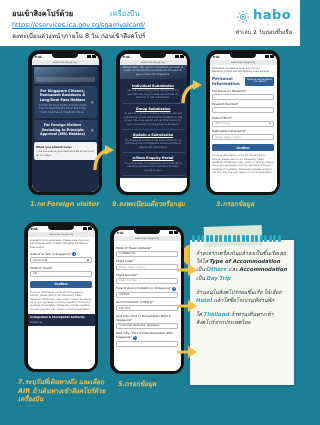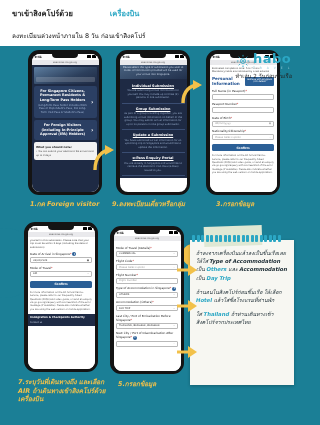--- a/index.html
+++ b/index.html
@@ -18,35 +18,35 @@
   .hdr-title-row {
     position: absolute; left: 12px; top: 7px;
     display: flex; align-items: baseline; gap: 4px; white-space: nowrap;
   }
   .hdr-title {
     font-size: 13px; font-weight: bold; color: #111111; letter-spacing: -0.3px;
   }
   .hdr-title-th {
     font-size: 7.5px; font-weight: bold; color: #1a1a1a;
   }
-  .hdr-title-th-accent { color: #2ba7c4; font-weight: bold; padding-left: 33px; }
+  .hdr-title-th-accent { color: #2ba7c4; font-weight: normal; padding-left: 33px; }
   .hdr-url {
     position: absolute; left: 12px; top: 21px;
     font-size: 6.6px; color: #2277bb; text-decoration: underline;
     letter-spacing: -0.1px;
   }
   .hdr-sub {
     position: absolute; left: 12px; top: 31px;
     font-size: 6.4px; color: #111111;
   }
 
   
   .logo-wrap {
     position: absolute; right: 8px; top: 8px;
-    display: flex; flex-direction: column; align-items: center; margin-top: 44px;
+    display: flex; flex-direction: column; align-items: center;
   }
   .logo-row { display: flex; align-items: center; gap: 3px; }
   .logo-mark { width: 14px; height: 14px; display: block; }
   .logo-text {
     font-size: 13px; font-weight: bold; color: #2ba7c4;
     letter-spacing: 0.5px; line-height: 1;
   }
   .logo-sub2 {
     font-size: 3px; color: #8fc7d6; letter-spacing: 2px; margin-top: 1px;
   }
@@ -227,23 +227,24 @@
   .band-white-top {
     position: absolute; left: 0; top: 38px; width: 300px; height: 8px;
     background: #ffffff; z-index: 2;
   }
 </style>
 </head>
 <body>
 
 <div class="header">
   <div class="hdr-title-row">
-    <span class="hdr-title-th">ขาเข้าสิงคโปร์ด้วย</span>
+    <span class="hdr-title-th">อนเข้าสิงคโปร์ด้วย</span>
       <span class="hdr-title-th hdr-title-th-accent">เครื่องบิน</span>
   </div>
+  <a class="hdr-url">https://eservices.ica.gov.sg/sgarrivalcard/</a>
   <div class="hdr-sub">ลงทะเบียนล่วงหน้าภายใน 8 วัน ก่อนเข้าสิงคโปร์</div>
 
   <div class="logo-wrap">
     <div class="logo-row">
       <svg class="logo-mark" viewBox="0 0 24 24">
         <g fill="none" stroke="#2ba7c4" stroke-width="1.6">
           <circle cx="12" cy="12" r="4.2"></circle>
           <path d="M12 1.5v2.8M12 19.7v2.8M1.5 12h2.8M19.7 12h2.8M4.6 4.6l2 2M17.4 17.4l2 2M19.4 4.6l-2 2M6.6 17.4l-2 2"></path>
         </g>
         <circle cx="12" cy="12" r="1.6" fill="#2ba7c4"></circle>

